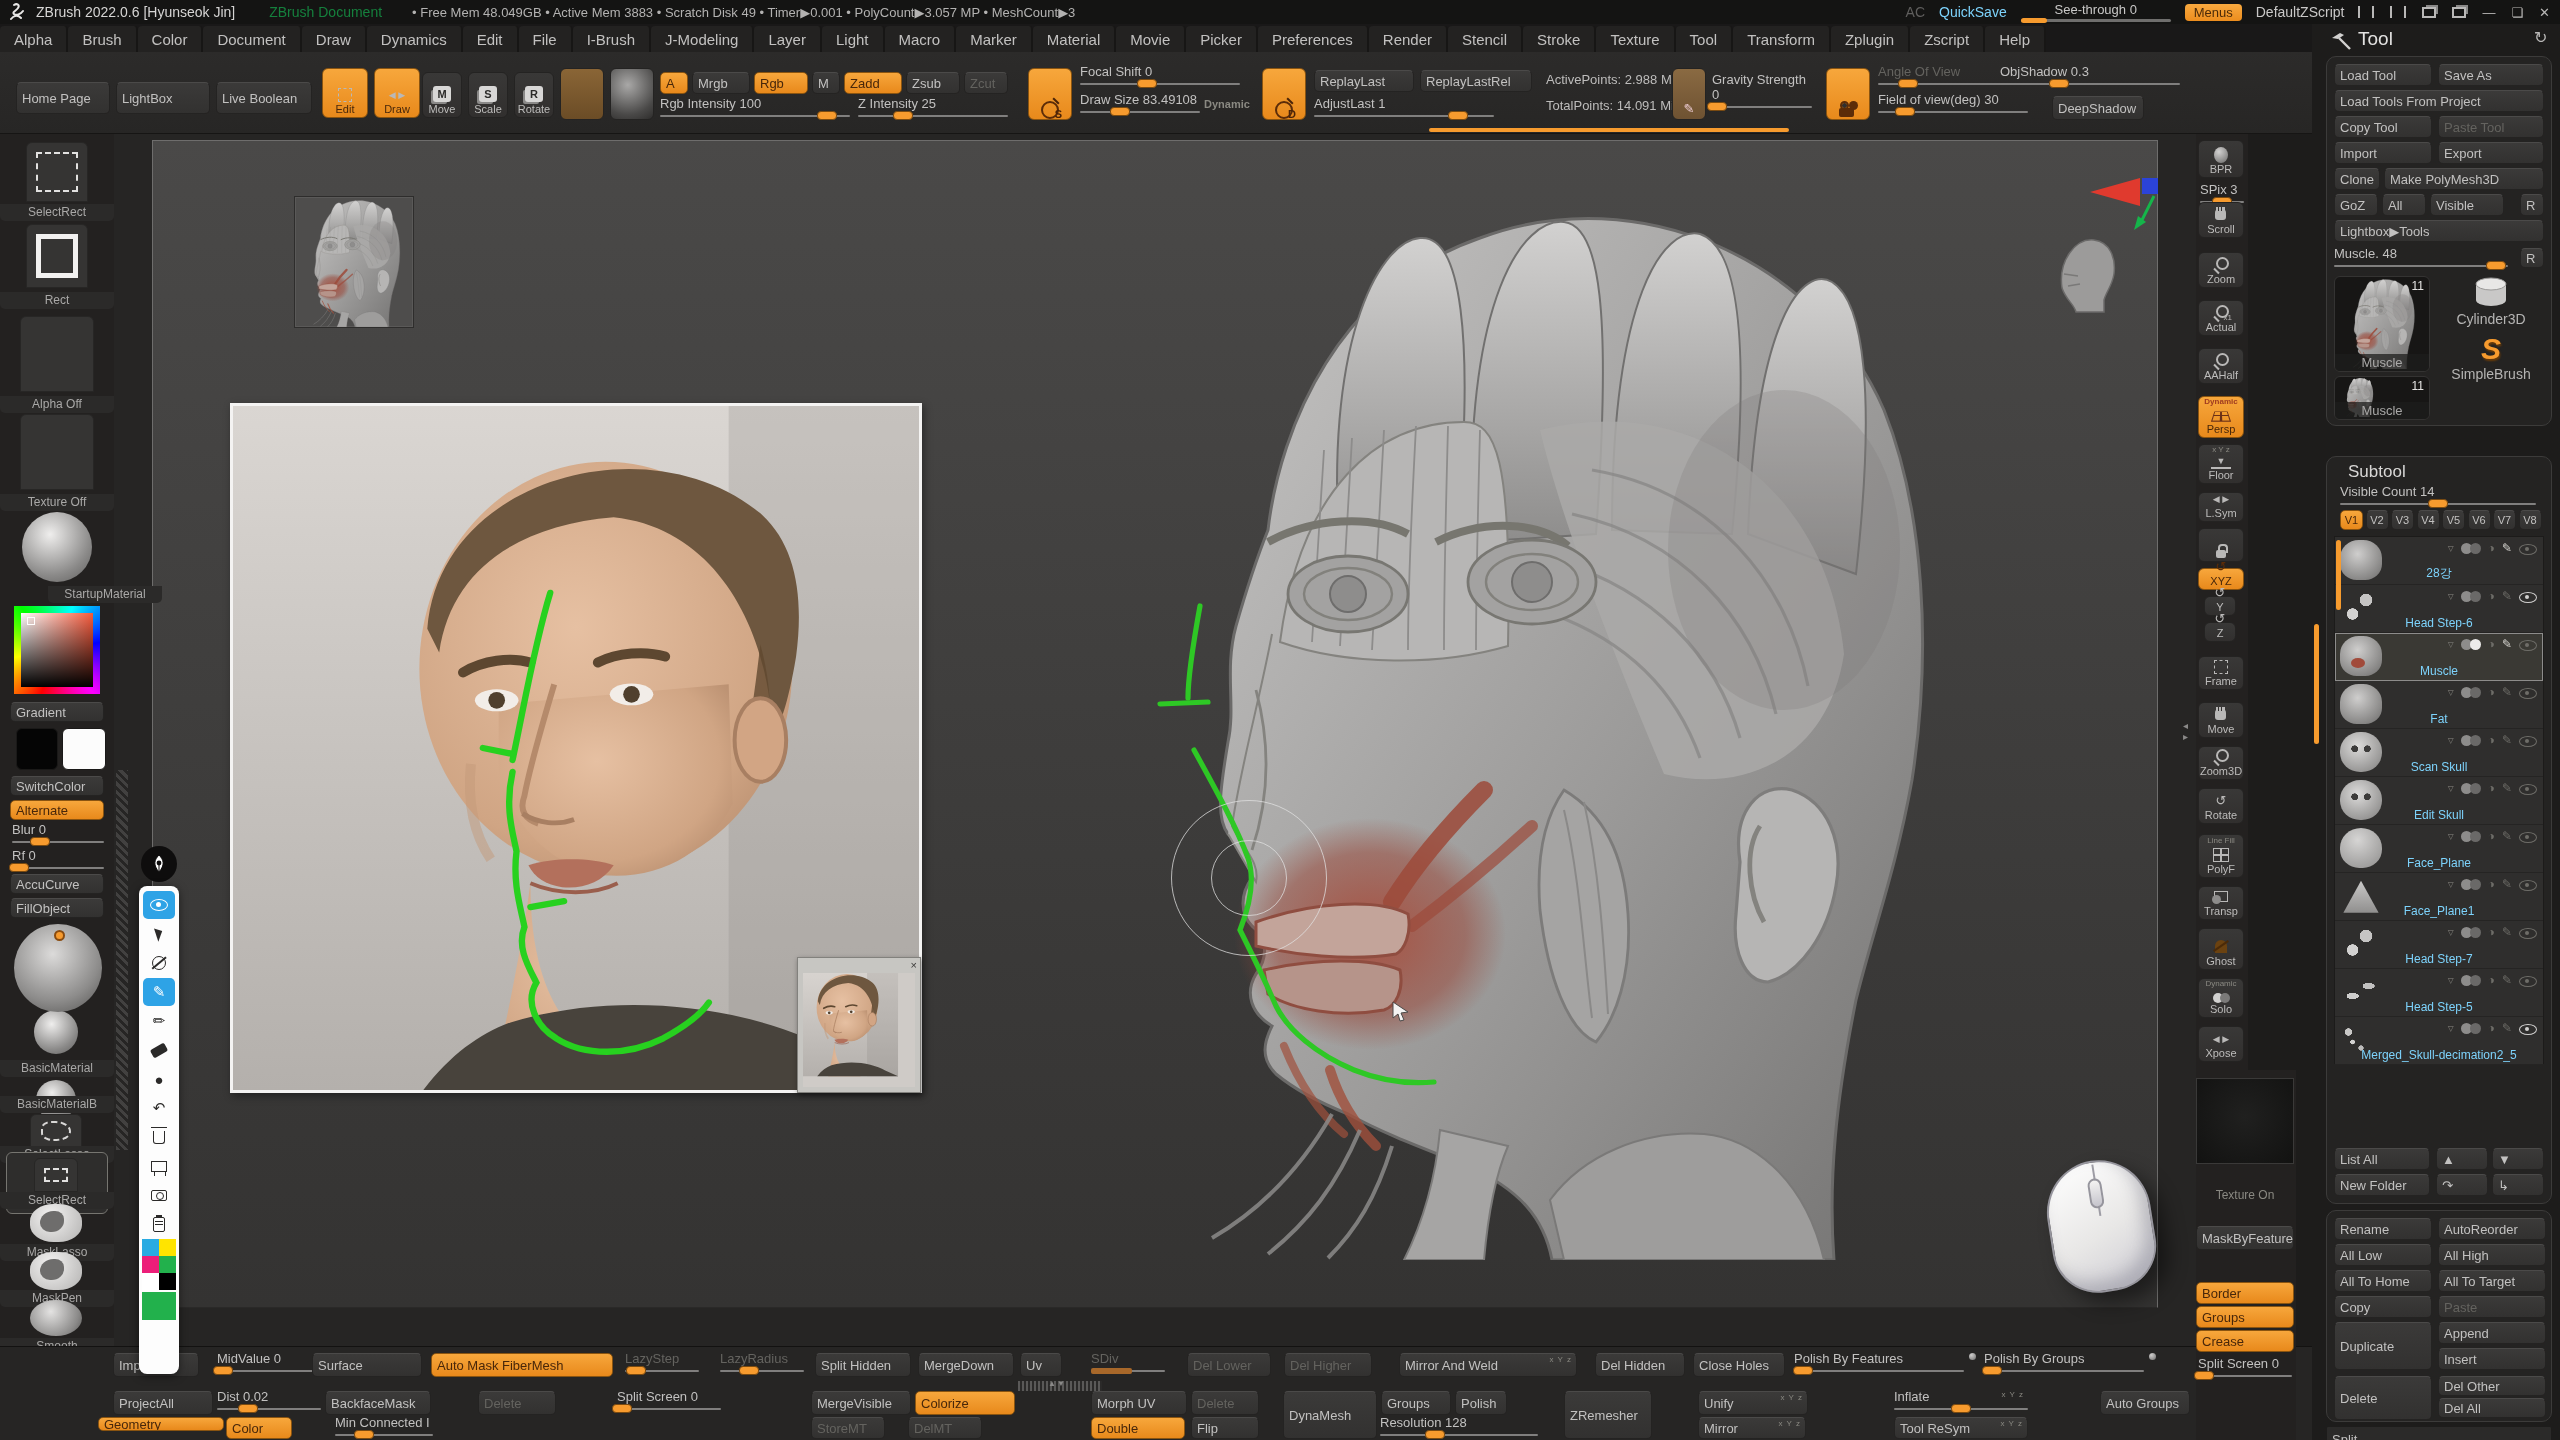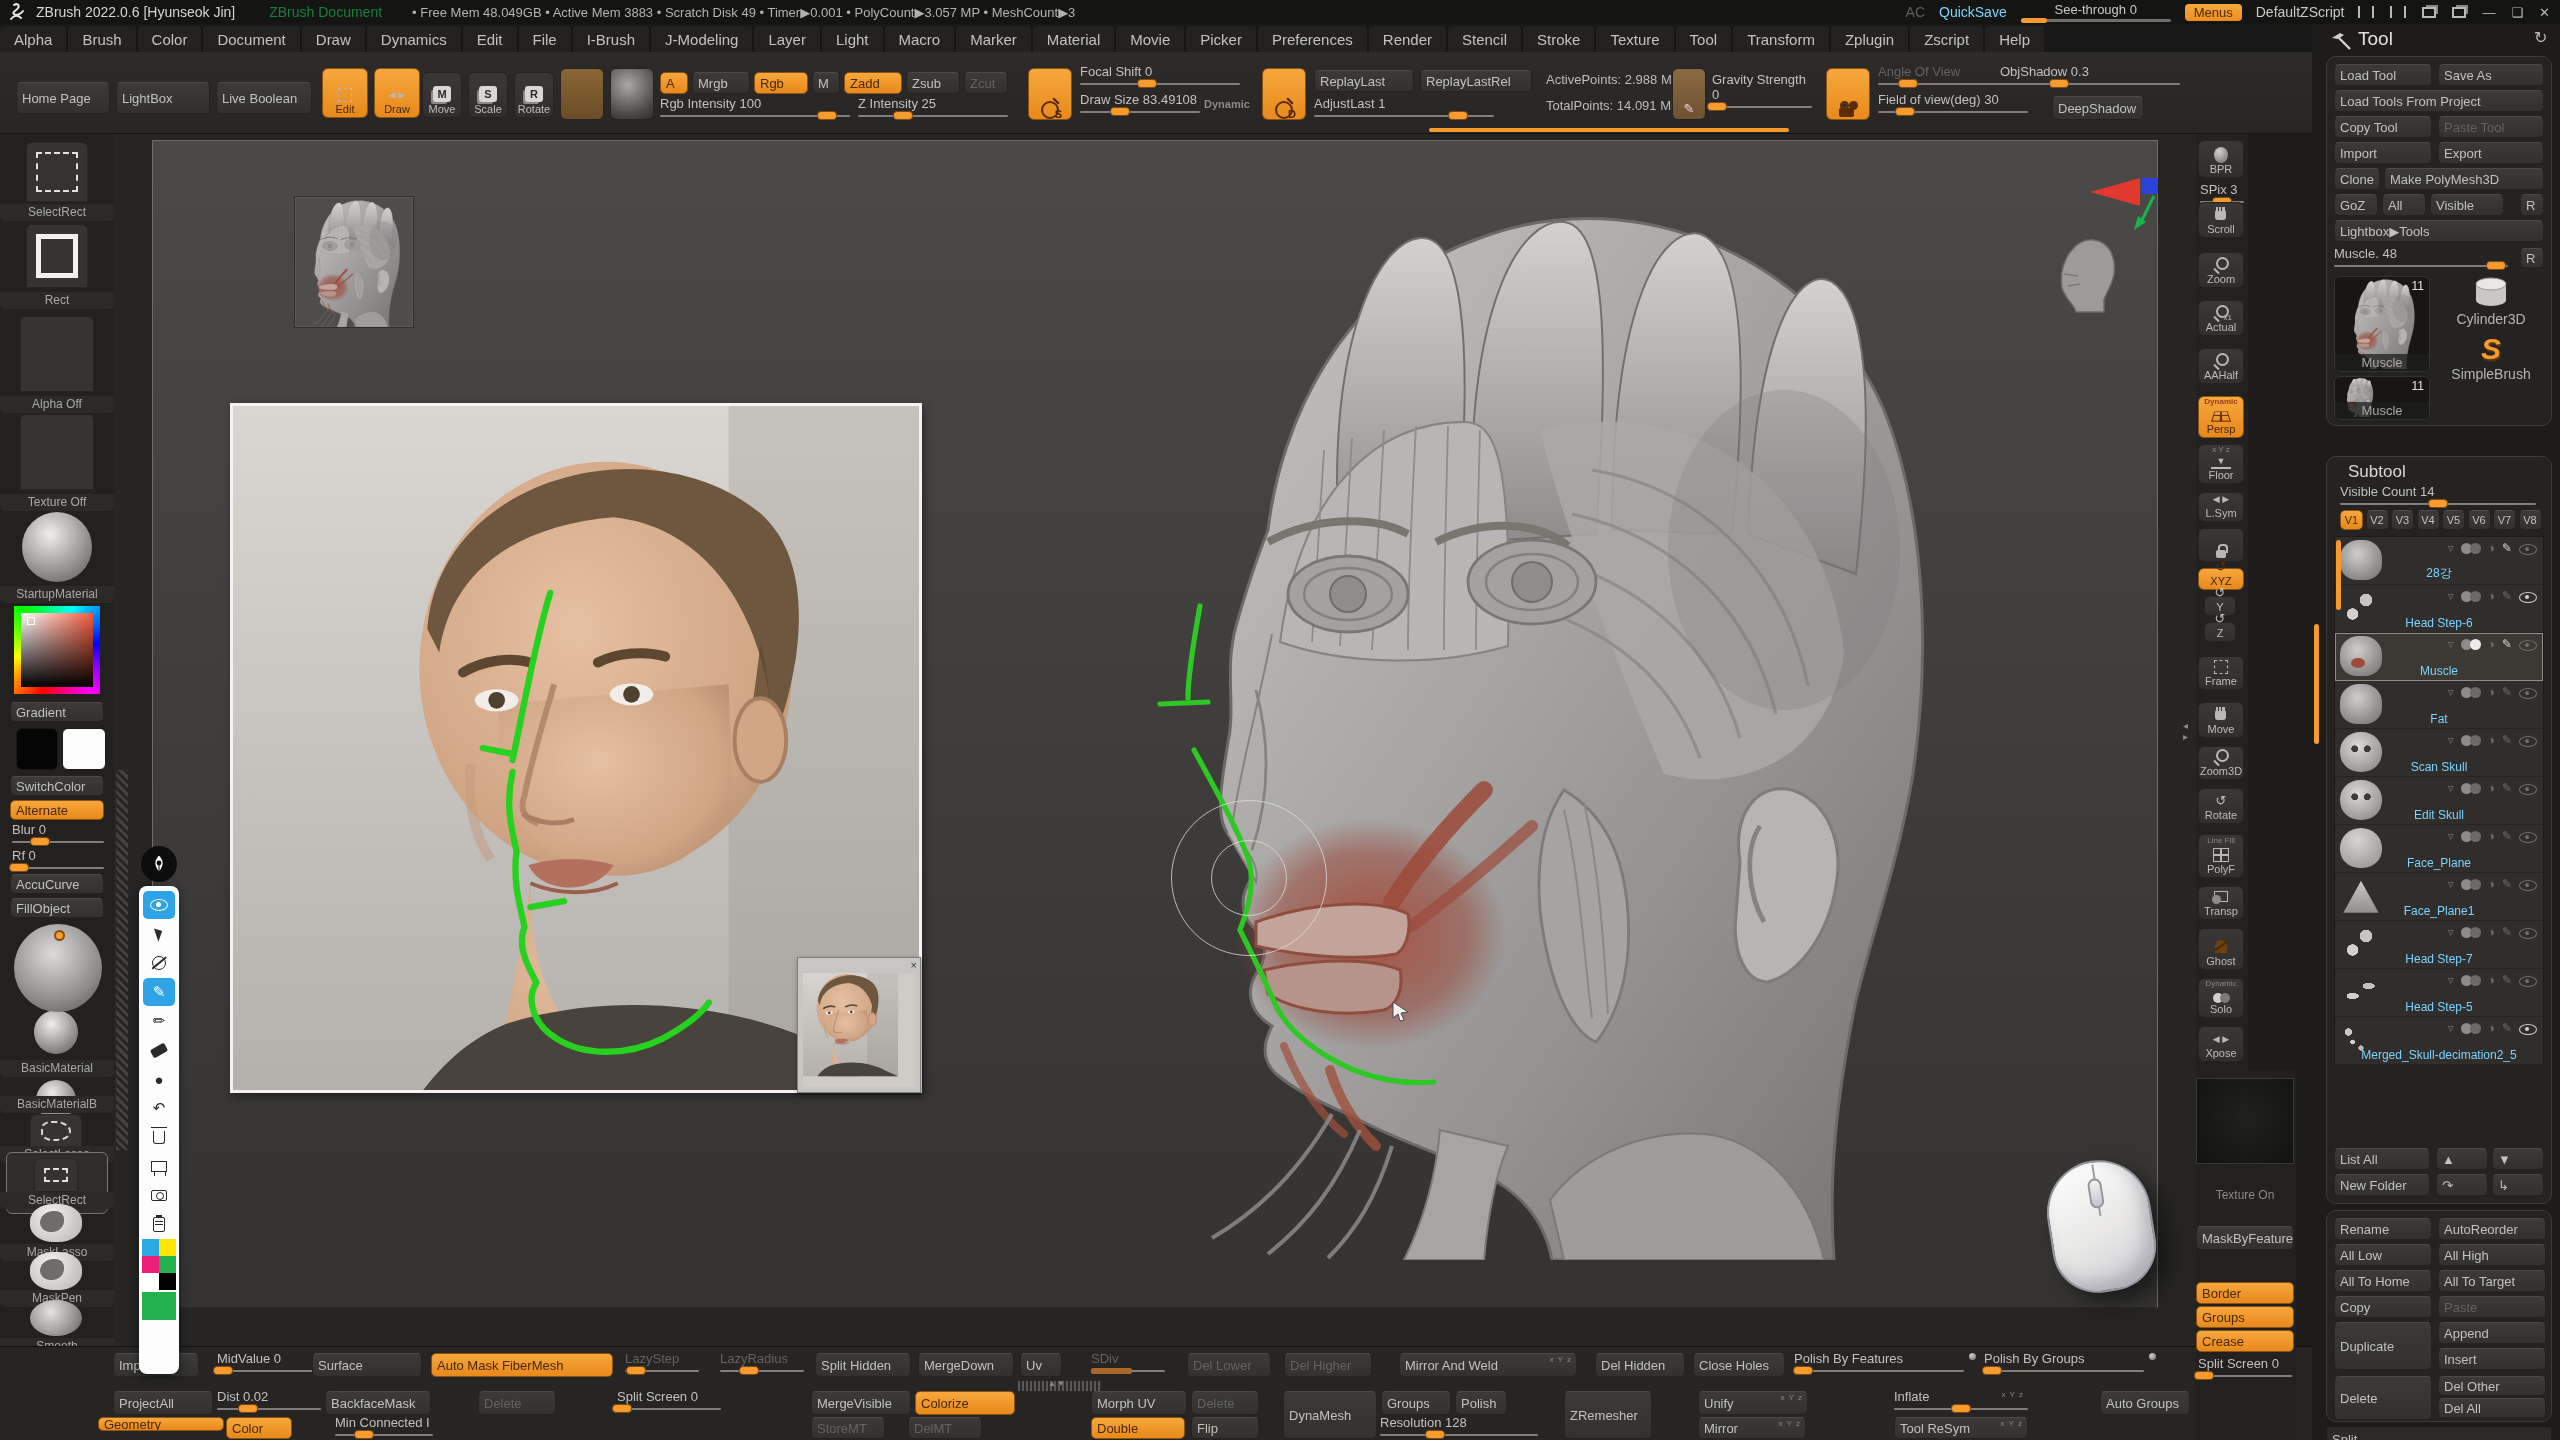--- a/index.html
+++ b/index.html
@@ -585,21 +585,21 @@
   <div id="lefttray">
       <div class="lt-thumb lt-dashed" style="left: 26px; top: 8px; width: 62px; height: 60px;"></div>
       <div class="lt-label" style="top: 70px;">SelectRect</div>
       <div class="lt-thumb lt-frame" style="left: 26px; top: 90px; width: 62px; height: 64px;"></div>
       <div class="lt-label" style="top: 158px;">Rect</div>
       <div class="lt-thumb " style="left: 20px; top: 182px; width: 74px; height: 76px;"></div>
       <div class="lt-label" style="top: 262px;">Alpha Off</div>
       <div class="lt-thumb " style="left: 20px; top: 280px; width: 74px; height: 76px;"></div>
       <div class="lt-label" style="top: 360px;">Texture Off</div>
       <div class="lt-thumb lt-sphere" style="left: 22px; top: 378px; width: 70px; height: 70px;"></div>
-      <div class="lt-label" style="top: 452px;">StartupMaterial</div>
+      <div class="lt-label" style="top: 452px; margin-left: 48px;">StartupMaterial</div>
       <div class="btn left" style="left: 10px; top: 568px; width: 94px; height: 20px;">
         <span class="bl">Gradient</span>
       </div>
       <div class="btn left" style="left: 10px; top: 642px; width: 94px; height: 20px;">
         <span class="bl">SwitchColor</span>
       </div>
       <div class="btn left orange" style="left: 10px; top: 666px; width: 94px; height: 20px;">
         <span class="bl">Alternate</span>
       </div>
       <div class="sld" style="left: 12px; top: 688px; width: 92px;">

